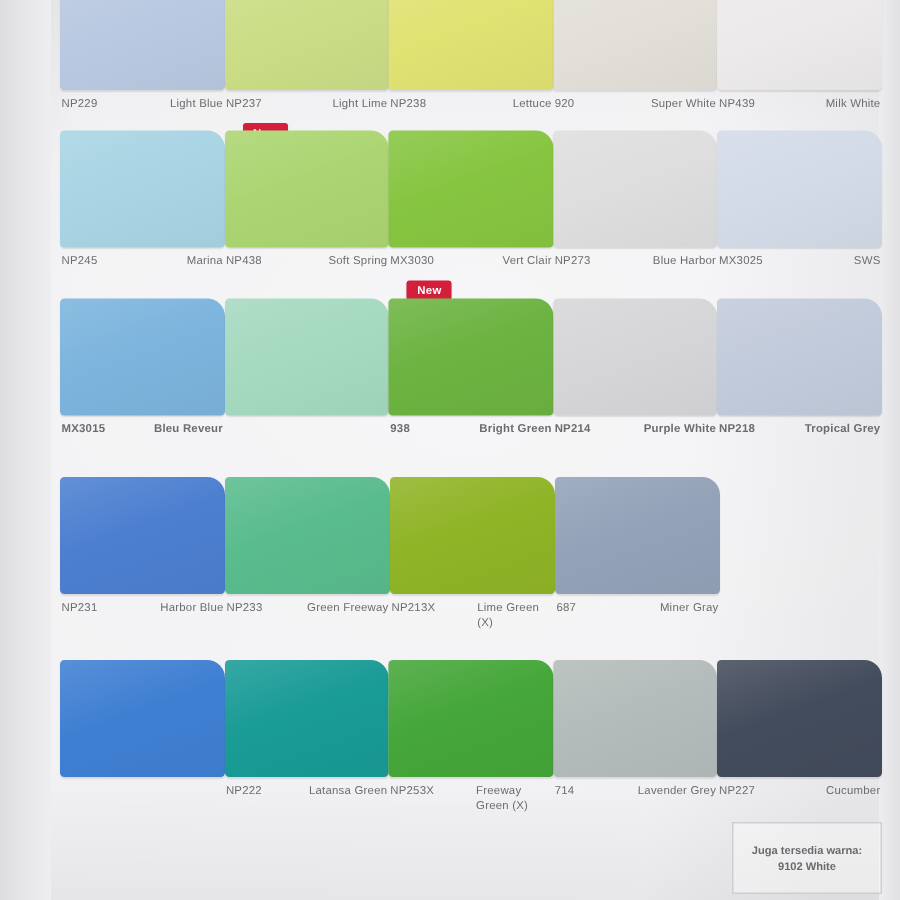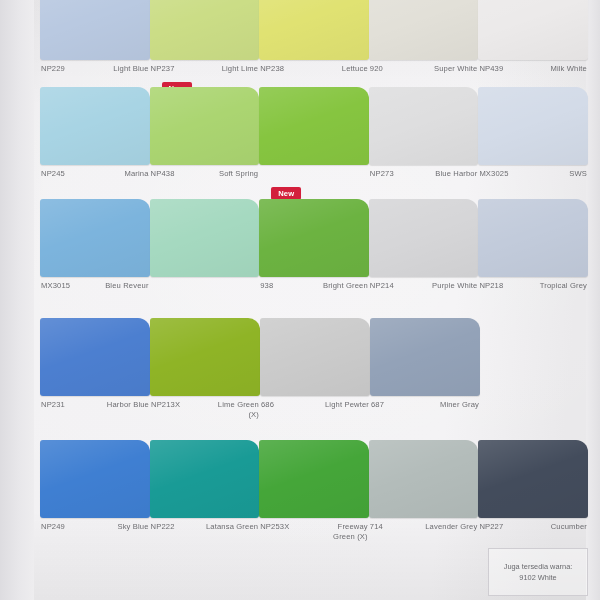--- a/index.html
+++ b/index.html
@@ -90,21 +90,20 @@
     font-size: 7.6px;
     color: #6c6c70;
     letter-spacing: 0.15px;
     line-height: 1.32;
     gap: 28px;
   }
   .code {
     white-space: nowrap;
   }
   .name {
-    text-align: right;
     max-width: 62px;
   }
 
   .badge-new {
     position: absolute;
     left: 12px;
     background: #d31f3c;
     color: #ffffff;
     font-size: 7.6px;
     font-weight: bold;
@@ -126,20 +125,21 @@
     box-sizing: border-box;
     display: flex;
     flex-direction: column;
     align-items: center;
     justify-content: center;
     font-size: 7.4px;
     color: #6a6a6e;
     line-height: 1.5;
     text-align: center;
     padding: 0 4px;
+    font-weight: bold;
   }
 </style>
 </head>
 <body>
 
 <div id="paper"></div>
 <div id="left-edge"></div>
 <div id="right-edge"></div>
 
 <div id="grid">
@@ -191,38 +191,42 @@
       </div>
       <div class="cell">
         <div class="chip" style="background: rgb(171, 213, 113);"></div>
         <div class="labels">
           <span class="code">NP438</span>
           <span class="name">Soft Spring</span>
         </div>
       </div>
       <div class="cell">
         <div class="chip" style="background: rgb(134, 197, 64);"></div>
+        <div class="labels">
+          <span class="code">MX3030</span>
+          <span class="name">Vert Clair</span>
+        </div>
         <div class="badge-new" style="top: 100px; background: rgb(211, 31, 60);">New</div>
       </div>
       <div class="cell">
         <div class="chip" style="background: rgb(222, 222, 223);"></div>
         <div class="labels">
           <span class="code">NP273</span>
           <span class="name">Blue Harbor</span>
         </div>
       </div>
       <div class="cell">
         <div class="chip" style="background: rgb(211, 219, 232);"></div>
         <div class="labels">
           <span class="code">MX3025</span>
           <span class="name">SWS</span>
         </div>
       </div>
     </div>
-    <div class="swatch-row" style="min-height: 112px;">
+    <div class="swatch-row" style="min-height: 112px; font-weight: bold;">
       <div class="cell">
         <div class="chip" style="background: rgb(124, 180, 221);"></div>
         <div class="labels">
           <span class="code">MX3015</span>
           <span class="name">Bleu Reveur</span>
         </div>
       </div>
       <div class="cell">
         <div class="chip" style="background: rgb(165, 217, 192);"></div>
       </div>
@@ -250,48 +254,44 @@
     </div>
     <div class="swatch-row" style="min-height: 115px;">
       <div class="cell">
         <div class="chip" style="background: rgb(76, 127, 208);"></div>
         <div class="labels">
           <span class="code">NP231</span>
           <span class="name">Harbor Blue</span>
         </div>
       </div>
       <div class="cell">
+        <div class="chip" style="background: rgb(89, 188, 141);"></div>
+        <div class="labels">
+          <span class="code">NP233</span>
+          <span class="name">Green Freeway</span>
+        </div>
+      </div>
+      <div class="cell">
         <div class="chip" style="background: rgb(143, 180, 38);"></div>
         <div class="labels">
           <span class="code">NP213X</span>
           <span class="name">Lime Green (X)</span>
         </div>
       </div>
       <div class="cell">
-        <div class="chip" style="background: rgb(203, 203, 203);"></div>
-        <div class="labels">
-          <span class="code">686</span>
-          <span class="name">Light Pewter</span>
-        </div>
-      </div>
-      <div class="cell">
         <div class="chip" style="background: rgb(147, 162, 184);"></div>
         <div class="labels">
           <span class="code">687</span>
           <span class="name">Miner Gray</span>
         </div>
       </div>
     </div>
     <div class="swatch-row" style="min-height: 115px;">
       <div class="cell">
         <div class="chip" style="background: rgb(63, 127, 210);"></div>
-        <div class="labels">
-          <span class="code">NP249</span>
-          <span class="name">Sky Blue</span>
-        </div>
       </div>
       <div class="cell">
         <div class="chip" style="background: rgb(25, 155, 150);"></div>
         <div class="labels">
           <span class="code">NP222</span>
           <span class="name">Latansa Green</span>
         </div>
       </div>
       <div class="cell">
         <div class="chip" style="background: rgb(69, 166, 57);"></div>

